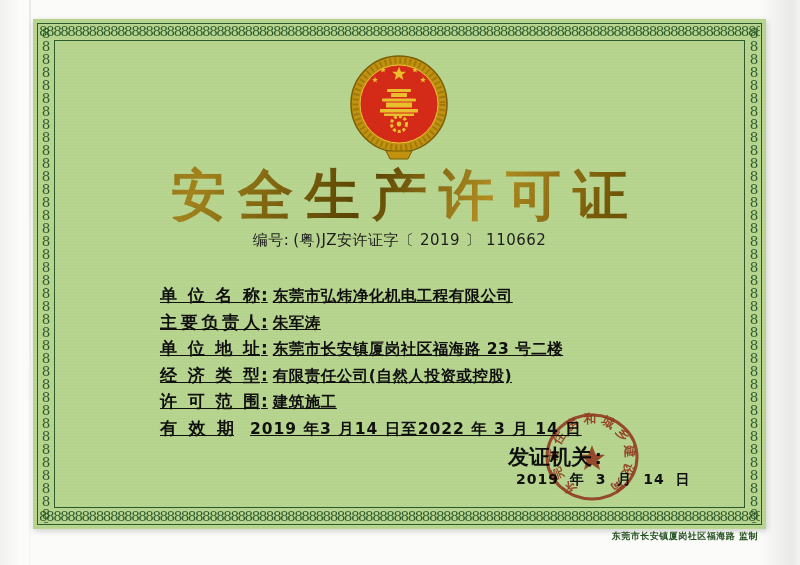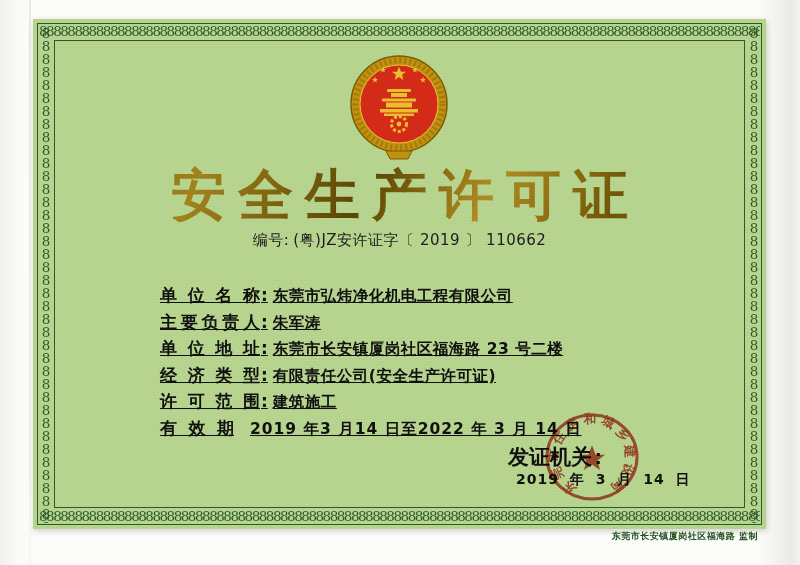--- a/index.html
+++ b/index.html
@@ -121,21 +121,21 @@
           <span class="fvalue">朱军涛</span>
       </div>
       <div class="field-row">
         <span class="flabel">单位地址</span>
           <span class="colon">:</span>
           <span class="fvalue">东莞市长安镇厦岗社区福海路 23 号二楼</span>
       </div>
       <div class="field-row">
         <span class="flabel">经济类型</span>
           <span class="colon">:</span>
-          <span class="fvalue">有限责任公司(安全生产许可证)</span>
+          <span class="fvalue">有限责任公司(自然人投资或控股)</span>
       </div>
       <div class="field-row">
         <span class="flabel">许可范围</span>
           <span class="colon">:</span>
           <span class="fvalue">建筑施工</span>
       </div>
       <div class="field-row validity">
         <span class="flabel">有效期</span>
           <span class="fvalue">2019 年3  月14  日至2022 年 3  月 14 日</span>
       </div>

